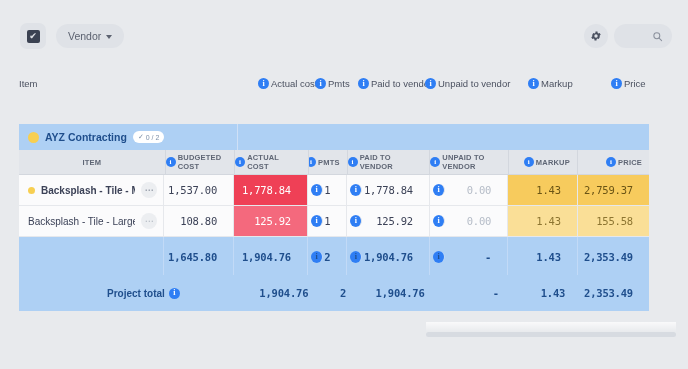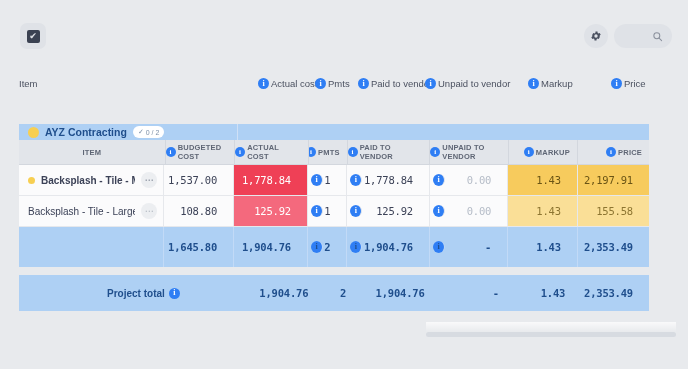--- a/index.html
+++ b/index.html
@@ -153,21 +153,21 @@
 
   .num {
     justify-content: flex-end;
     padding-right: 16px;
     font-size: 10.5px;
     font-family: "DejaVu Sans Mono", monospace;
     letter-spacing: -0.2px;
   }
 
   
-  .grp-row { height: 16px; background: #aed0f4; }
+  .grp-row { height: 26px; background: #aed0f4; }
   .grp-left {
     width: 219px;
     border-right: 1px solid #cfe0f6;
     display: flex;
     align-items: center;
     gap: 6px;
     padding-left: 9px;
     box-sizing: border-box;
     height: 100%;
   }
@@ -322,20 +322,24 @@
 </style>
 </head>
 <body>
 
 <div class="topbar">
 
   <div class="chk-btn">
     <span class="chk-glyph">✔</span>
   </div>
 
+  <div class="vendor-pill">
+    <span>Vendor</span>
+    <span class="caret-dn"></span>
+  </div>
 
   <div class="gear-btn">
     <svg width="12" height="12" viewBox="0 0 24 24">
       <path fill="#4b5160" d="M19.4 13a7.6 7.6 0 000-2l2-1.6-2-3.4-2.4 1a7.5 7.5 0 00-1.7-1L15 3.2h-4l-.3 2.7a7.5 7.5 0 00-1.7 1l-2.4-1-2 3.4L4.6 11a7.6 7.6 0 000 2l-2 1.6 2 3.4 2.4-1a7.5 7.5 0 001.7 1l.3 2.8h4l.3-2.7a7.5 7.5 0 001.7-1l2.4 1 2-3.4zM12 15.4A3.4 3.4 0 1115.4 12 3.4 3.4 0 0112 15.4z"></path>
     </svg>
   </div>
 
   <div class="search-pill">
     <svg width="11" height="11" viewBox="0 0 24 24">
       <circle cx="10.5" cy="10.5" r="6.5" fill="none" stroke="#8b919d" stroke-width="2.2"></circle>
@@ -437,21 +441,21 @@
     </div>
     <div class="cell c-paid num">
       <span class="ibadge cell cell-badge">i</span>
       <span>1,778.84</span>
     </div>
     <div class="cell c-unpaid num">
       <span class="ibadge cell cell-badge">i</span>
       <span class="muted">0.00</span>
     </div>
     <div class="cell c-markup num fill-amber">1.43</div>
-    <div class="cell c-price num fill-amber">2,197.91</div>
+    <div class="cell c-price num fill-amber">2,759.37</div>
   </div>
 
   <div class="row data-row">
     <div class="cell c-item item-cell">
       <span class="item-text">Backsplash - Tile - Large Format</span>
       <span class="dots-btn">⋯</span>
     </div>
     <div class="cell c-budget num">108.80</div>
     <div class="cell c-actual num fill-red-soft">125.92</div>
     <div class="cell c-pmts num">

